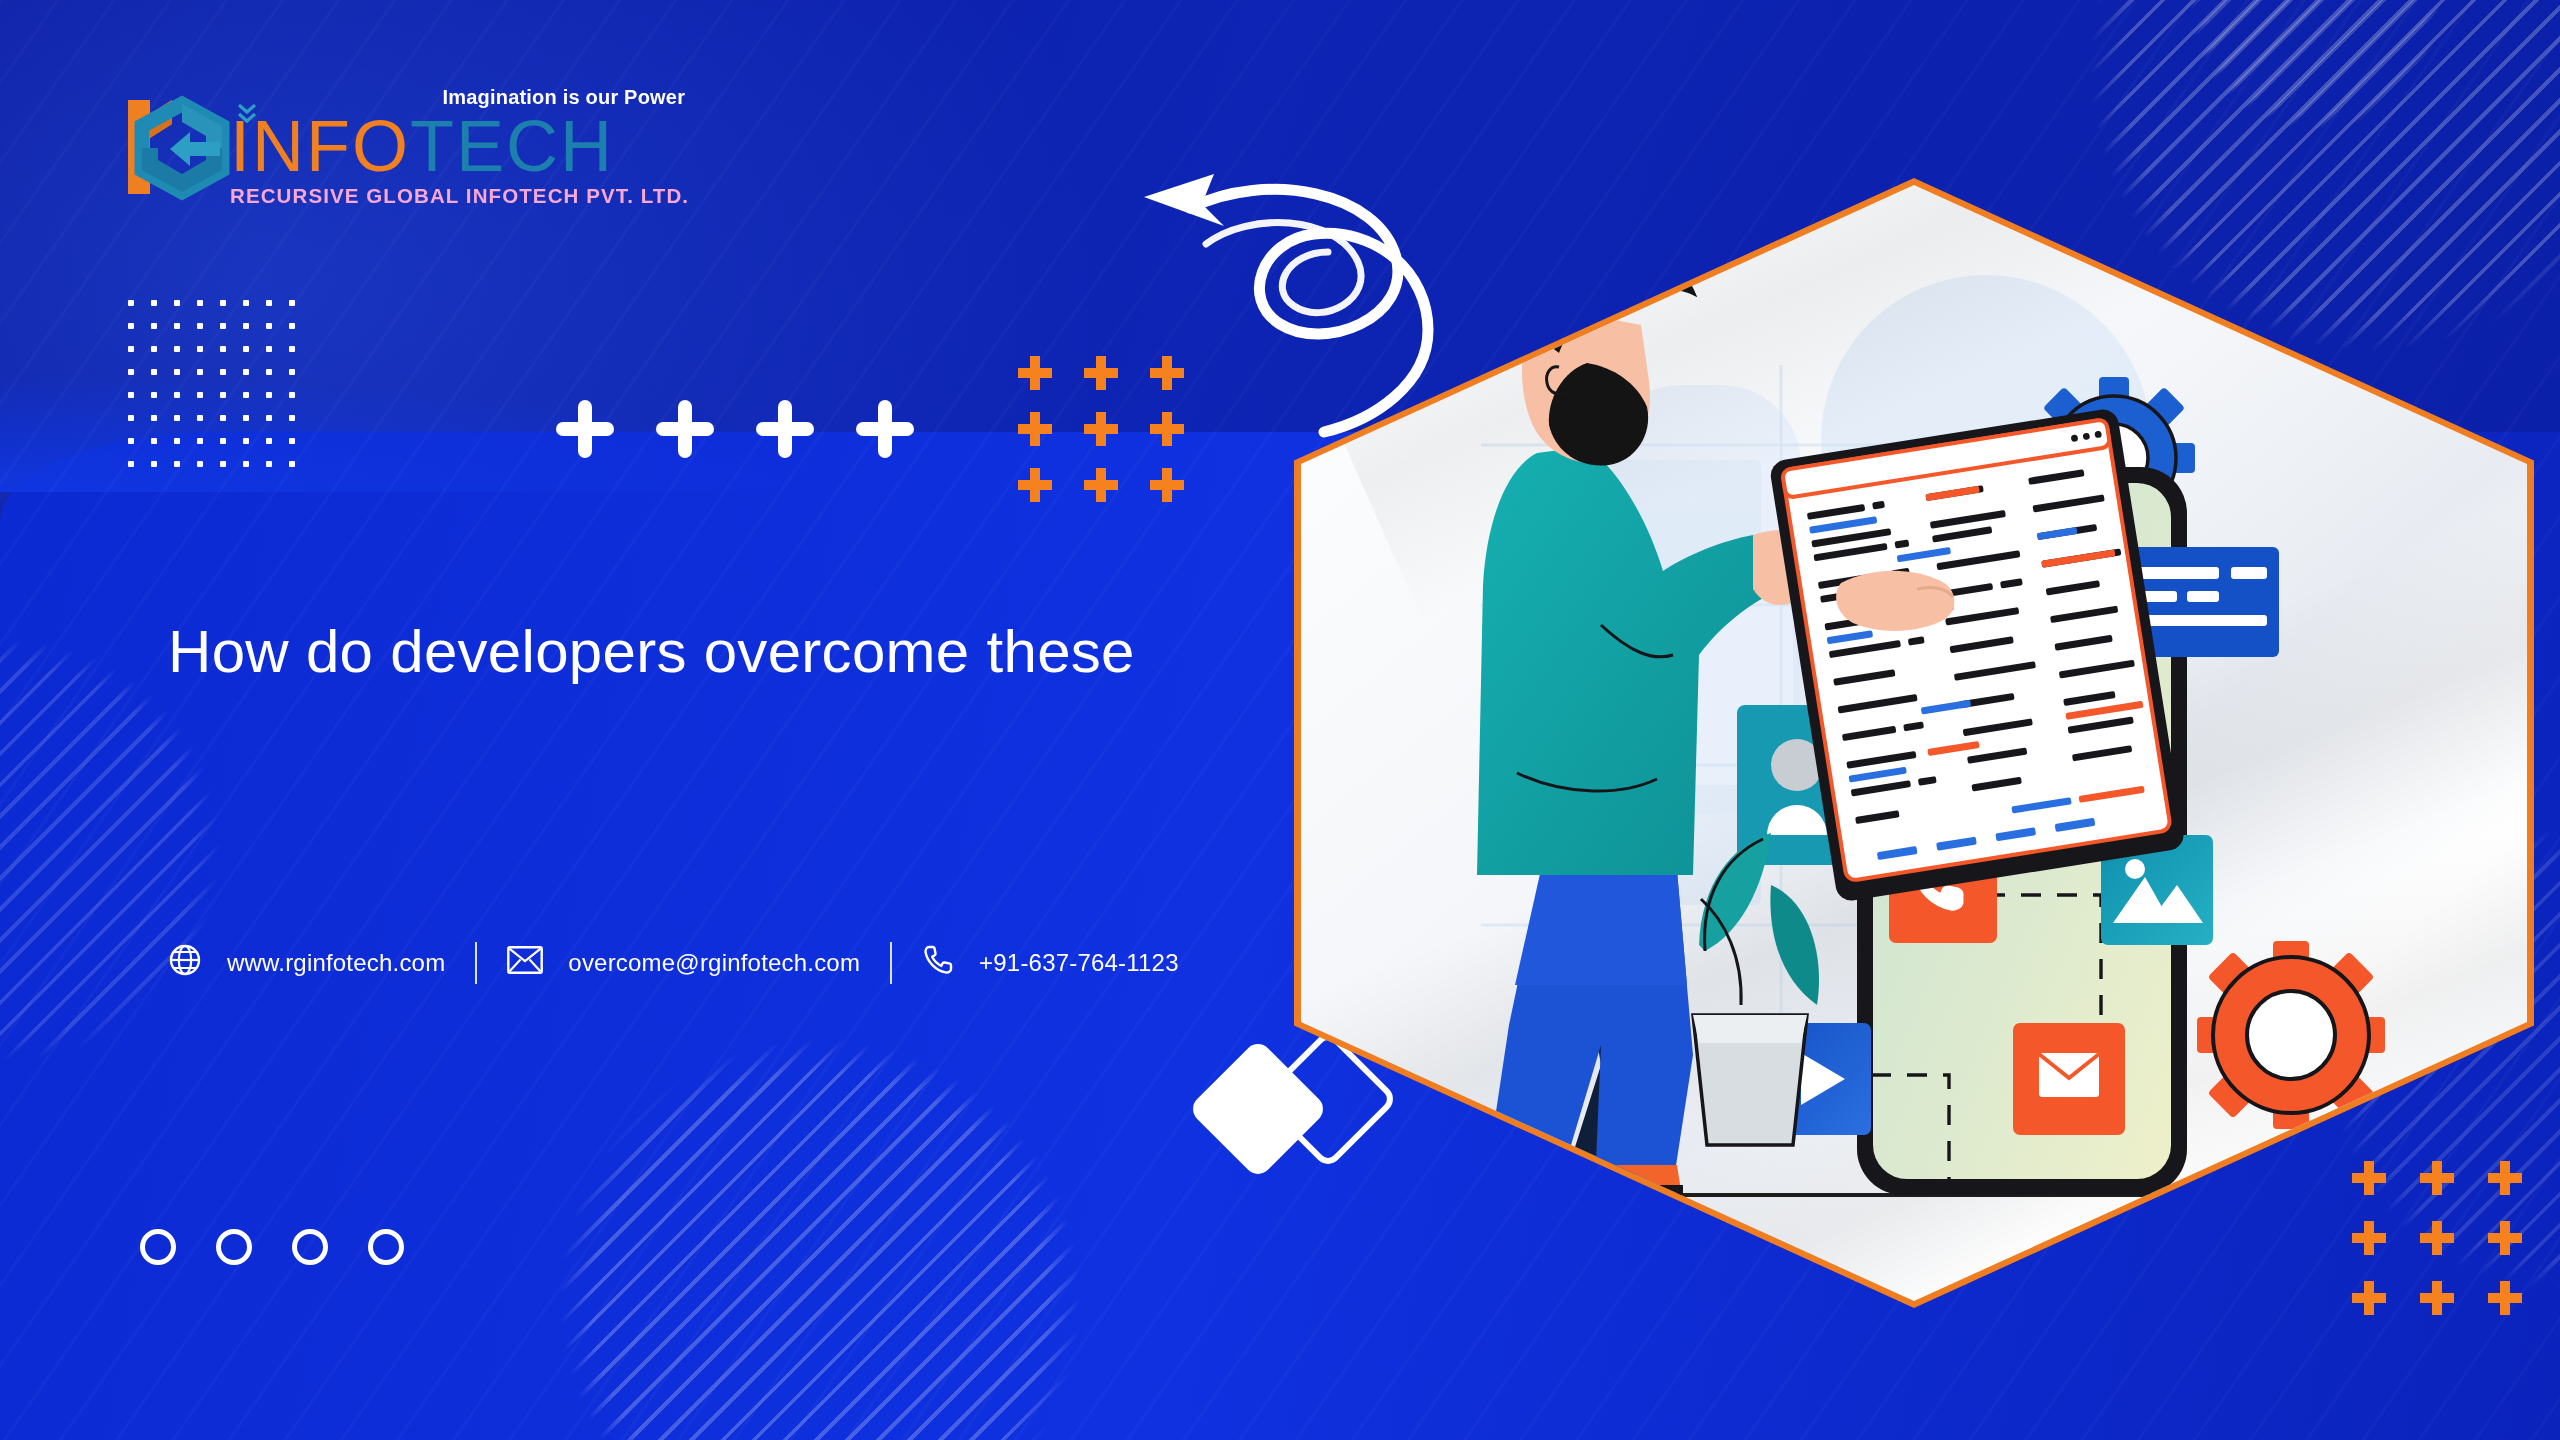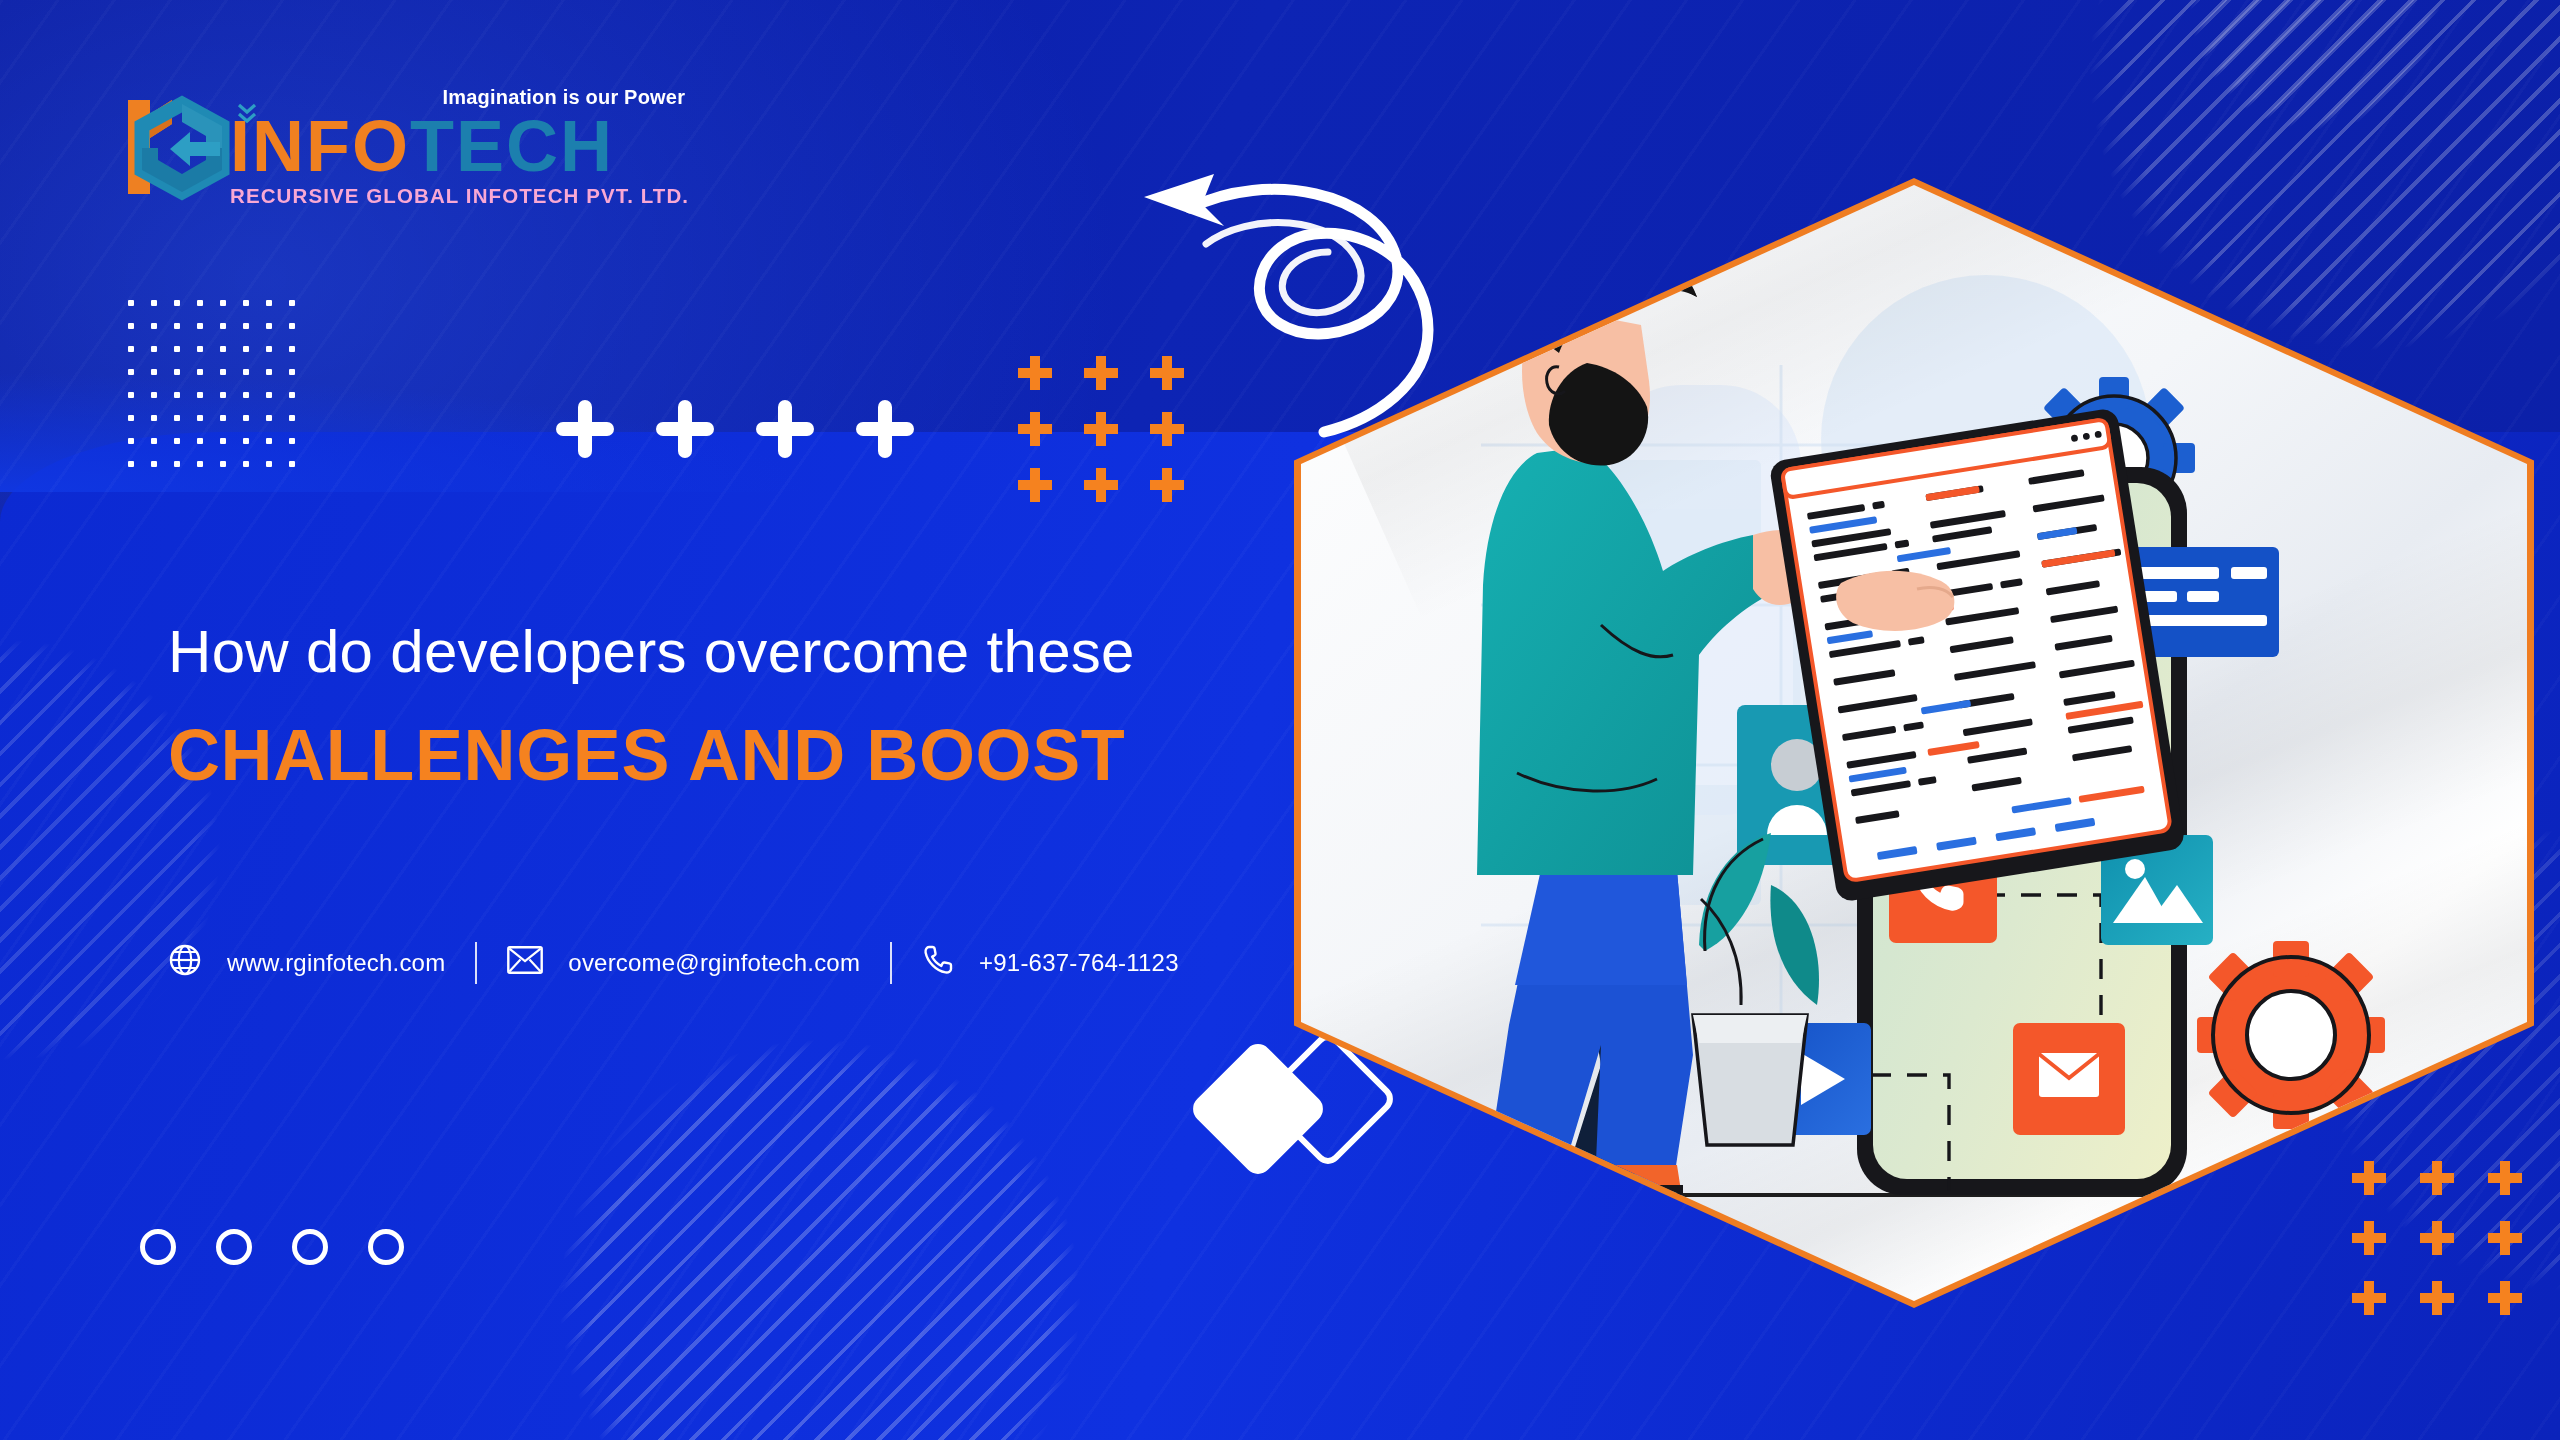--- a/index.html
+++ b/index.html
@@ -56,21 +56,21 @@
 
   
   .logo-wrap{ position:absolute; left:120px; top:92px; display:flex; align-items:flex-start; gap:0; }
   .rg-mark{ width:110px; height:110px; position:relative; flex:0 0 auto; }
   .logo-text{ position:relative; padding-bottom:2px; }
   .tagline{
     position:absolute; right:4px; top:-6px;
     font-size:20px; font-weight:600; color:#ffffff; letter-spacing:.2px; white-space:nowrap;
   }
   .infotech{
-    font-size:72px; font-weight:700; letter-spacing:2px; line-height:1;
+    font-size:72px; font-weight:400; letter-spacing:2px; line-height:1;
     white-space:nowrap; margin-top:18px;
   }
   .infotech .o-part{ color:#f08020; }
   .infotech .t-part{ color:#1c7fae; }
   .company-line{
     font-size:20.5px; font-weight:700; color:#f9a8d4; letter-spacing:1.1px;
     white-space:nowrap; margin-top:2px; text-align:center;
   }
   .chev{ position:absolute; left:6px; top:10px; }
 
@@ -316,21 +316,20 @@
       <g fill="none" stroke="#ffffff" stroke-linecap="round">
         <path d="M62 56 C140 18 250 40 268 105 C284 166 196 200 152 172 C112 147 134 88 186 82 C248 75 300 120 300 178 C300 232 246 268 196 280" stroke-width="11"></path>
         <path d="M78 92 C120 60 208 62 230 110 C246 146 196 174 166 154 C140 137 160 100 200 100" stroke-width="7" opacity=".95"></path>
       </g>
       <path d="M16 45 L86 22 L74 52 L96 74 Z" fill="#ffffff"></path>
     </svg>
   </div>
 
   <div class="headline">
     <div class="h-sub">How do developers overcome these</div>
-    <div class="h-main">CHALLENGES AND BOOST</div>
   </div>
 
   <div class="contact">
     <div class="c-item">
       <span class="c-ico">
         <svg width="34" height="34" viewBox="0 0 34 34">
           <circle cx="17" cy="17" r="14" fill="none" stroke="#fff" stroke-width="2.4"></circle>
           <ellipse cx="17" cy="17" rx="6.2" ry="14" fill="none" stroke="#fff" stroke-width="2.2"></ellipse>
           <line x1="3" y1="17" x2="31" y2="17" stroke="#fff" stroke-width="2.2"></line>
           <line x1="5.6" y1="9" x2="28.4" y2="9" stroke="#fff" stroke-width="2"></line>

